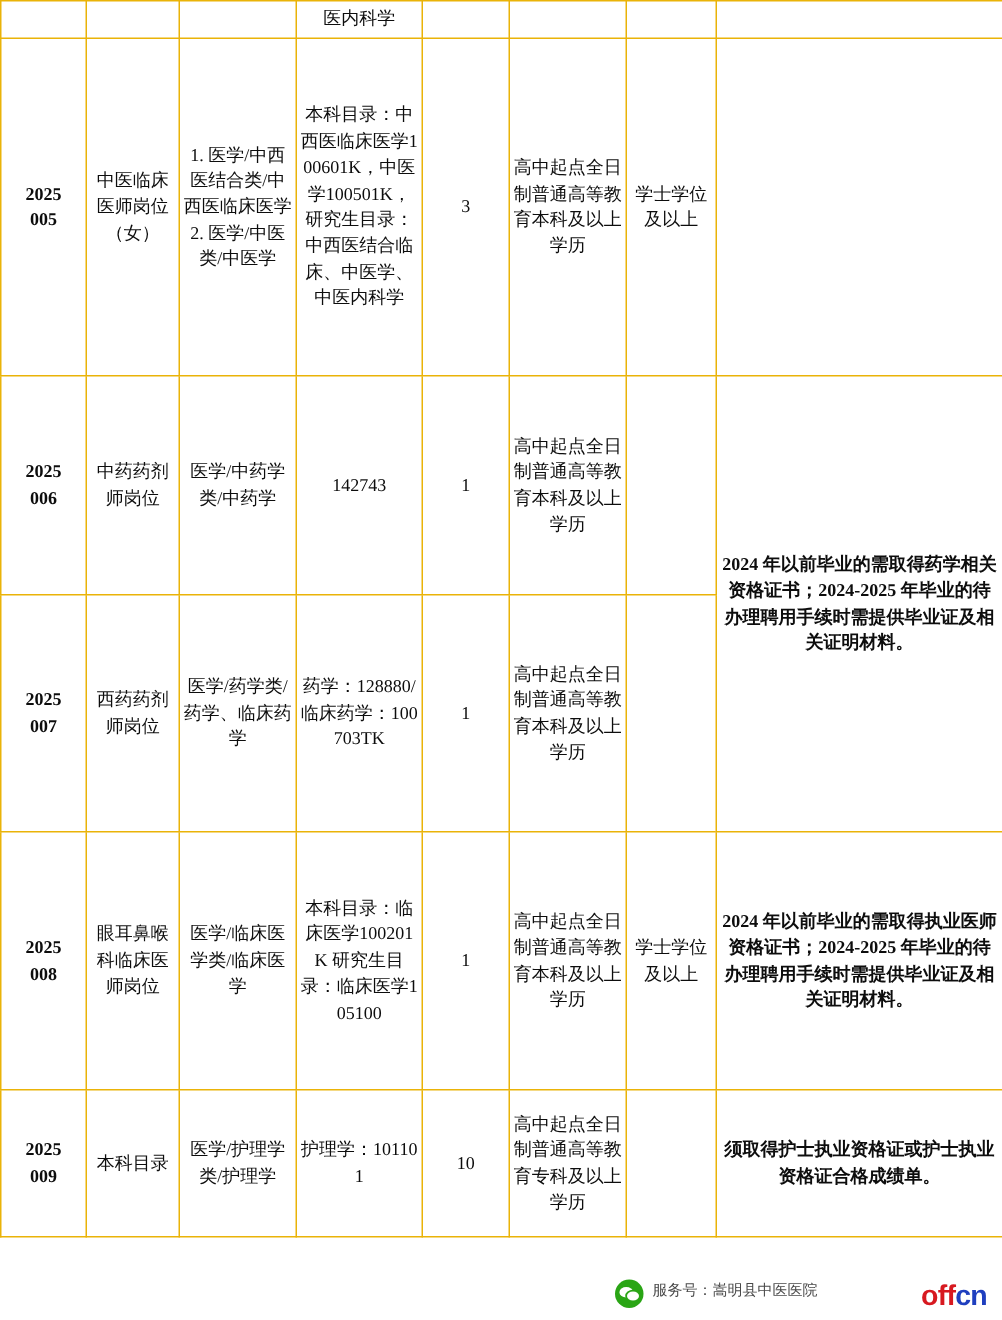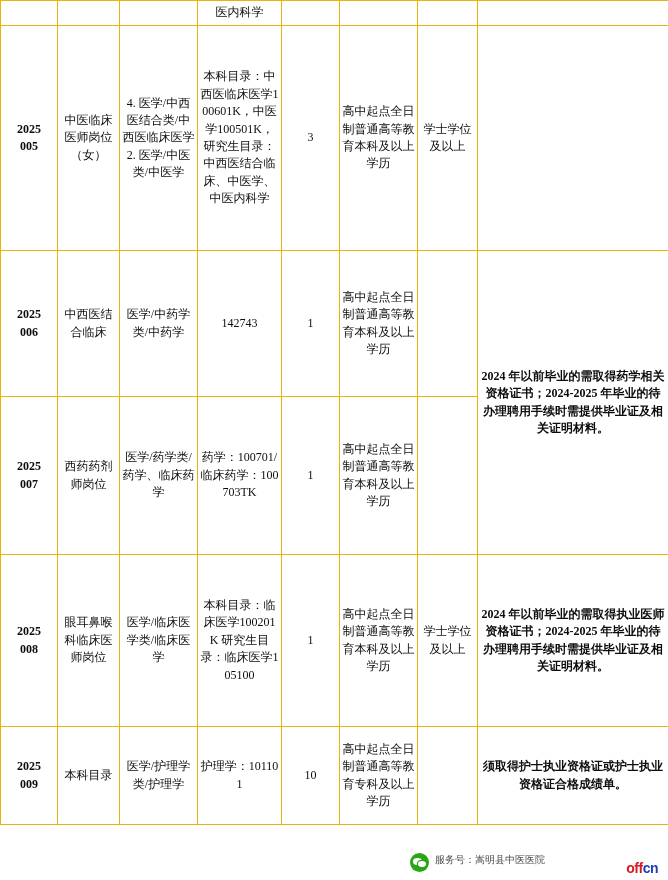--- a/index.html
+++ b/index.html
@@ -102,21 +102,21 @@
     background: #ffffff;
     box-shadow: 0 0 0 1.2px #2aa515;
   }
   .badge-text { white-space: nowrap; }
   .offcn {
     position: absolute;
     right: 10px;
     bottom: 4px;
     font-family: "Liberation Sans", sans-serif;
     font-weight: bold;
-    font-size: 14px;
+    font-size: 19px;
     letter-spacing: -0.5px;
   }
   .offcn .o { color: #d71920; }
   .offcn .ff { color: #d71920; }
   .offcn .cn { color: #1f3fbf; }
 </style>
 </head>
 <body>
 
 <div class="page">
@@ -141,47 +141,47 @@
         <td></td>
         <td></td>
         <td></td>
         <td></td>
       </tr>
 
       <tr style="height:225px">
         <td class="code" style="white-space:pre-line">2025
 005</td>
         <td>中医临床医师岗位（女）</td>
-        <td style="white-space:pre-line">4. 医学/中西医结合类/中西医临床医学
+        <td style="white-space:pre-line">1. 医学/中西医结合类/中西医临床医学
 2. 医学/中医类/中医学</td>
         <td class="cat">本科目录：中西医临床医学100601K，中医学100501K，研究生目录：中西医结合临床、中医学、中医内科学</td>
         <td class="num">3</td>
         <td>高中起点全日制普通高等教育本科及以上学历</td>
         <td>学士学位及以上</td>
         <td class="note"></td>
       </tr>
 
       <tr style="height:146px">
         <td class="code" style="white-space:pre-line">2025
 006</td>
-        <td>中西医结合临床</td>
+        <td>中药药剂师岗位</td>
         <td>医学/中药学类/中药学</td>
         <td class="cat">142743</td>
         <td class="num">1</td>
         <td>高中起点全日制普通高等教育本科及以上学历</td>
         <td></td>
         <td class="note" rowspan="2">2024 年以前毕业的需取得药学相关资格证书；2024-2025 年毕业的待办理聘用手续时需提供毕业证及相关证明材料。</td>
       </tr>
 
       <tr style="height:158px">
         <td class="code" style="white-space:pre-line">2025
 007</td>
         <td>西药药剂师岗位</td>
         <td>医学/药学类/药学、临床药学</td>
-        <td class="cat">药学：100701/临床药学：100703TK</td>
+        <td class="cat">药学：128880/临床药学：100703TK</td>
         <td class="num">1</td>
         <td>高中起点全日制普通高等教育本科及以上学历</td>
         <td></td>
       </tr>
 
       <tr style="height:172px">
         <td class="code" style="white-space:pre-line">2025
 008</td>
         <td>眼耳鼻喉科临床医师岗位</td>
         <td>医学/临床医学类/临床医学</td>

